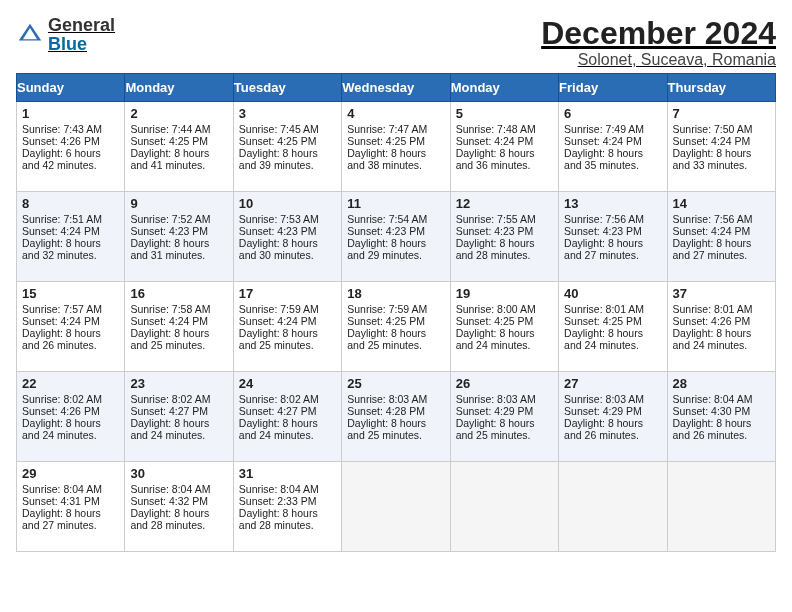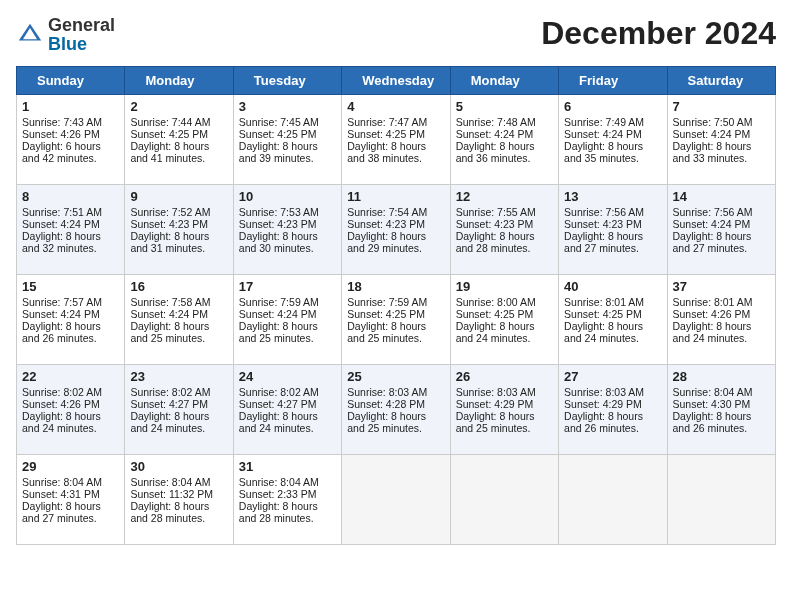--- a/index.html
+++ b/index.html
@@ -7,21 +7,22 @@
       font-family: Arial, sans-serif;
       background: #fff;
       width: 792px;
       min-height: 612px;
       padding: 16px;
     }
     .header-area {
       display: flex;
       justify-content: space-between;
       align-items: flex-start;
-      margin-bottom: 12px;
+      margin-bottom: 4px;
+      text-decoration: underline;
     }
     .logo {
       display: flex;
       align-items: center;
       gap: 4px;
     }
     .logo-text-general {
       font-size: 18px;
       font-weight: bold;
       color: #333;
@@ -53,21 +54,21 @@
     table {
       width: 100%;
       border-collapse: collapse;
       table-layout: fixed;
     }
     th {
       background-color: #2a6db5;
       color: white;
       font-size: 13px;
       font-weight: bold;
-      padding: 6px 20px;
+      padding: 6px 0;
       text-align: left;
       border: 1px solid #1a5090;
     }
     td {
       border: 1px solid #ccc;
       vertical-align: top;
       padding: 4px 5px;
       height: 90px;
       font-size: 10.5px;
       color: #222;
@@ -98,33 +99,34 @@
       <polygon points="20,4 36,28 4,28" fill="#2a6db5"></polygon>
       <polygon points="20,10 30,26 10,26" fill="white"></polygon>
     </svg>
     <div>
       <span class="logo-text-general">General</span><br>
       <span class="logo-text-blue">Blue</span>
     </div>
   </div>
   <div class="title-area">
     <div class="month-year">December 2024</div>
+    <div class="location">Solonet, Suceava, Romania</div>
   </div>
 </div>
 
 <table>
   <thead>
     <tr>
       <th>Sunday</th>
       <th>Monday</th>
       <th>Tuesday</th>
       <th>Wednesday</th>
       <th>Monday</th>
       <th>Friday</th>
-      <th>Saturday</th>
+      <th>Thursday</th>
     </tr>
   </thead>
   <tbody id="calendar-body">
   <tr>
         <td><span class="day-num">1</span><span>Sunrise: 7:43 AM</span><br><span>Sunset: 4:26 PM</span><br><span>Daylight: 6 hours and 42 minutes.</span></td>
         <td><span class="day-num">2</span><span>Sunrise: 7:44 AM</span><br><span>Sunset: 4:25 PM</span><br><span>Daylight: 8 hours and 41 minutes.</span></td>
         <td><span class="day-num">3</span><span>Sunrise: 7:45 AM</span><br><span>Sunset: 4:25 PM</span><br><span>Daylight: 8 hours and 39 minutes.</span></td>
         <td><span class="day-num">4</span><span>Sunrise: 7:47 AM</span><br><span>Sunset: 4:25 PM</span><br><span>Daylight: 8 hours and 38 minutes.</span></td>
         <td><span class="day-num">5</span><span>Sunrise: 7:48 AM</span><br><span>Sunset: 4:24 PM</span><br><span>Daylight: 8 hours and 36 minutes.</span></td>
         <td><span class="day-num">6</span><span>Sunrise: 7:49 AM</span><br><span>Sunset: 4:24 PM</span><br><span>Daylight: 8 hours and 35 minutes.</span></td>
@@ -152,21 +154,21 @@
         <td><span class="day-num">22</span><span>Sunrise: 8:02 AM</span><br><span>Sunset: 4:26 PM</span><br><span>Daylight: 8 hours and 24 minutes.</span></td>
         <td><span class="day-num">23</span><span>Sunrise: 8:02 AM</span><br><span>Sunset: 4:27 PM</span><br><span>Daylight: 8 hours and 24 minutes.</span></td>
         <td><span class="day-num">24</span><span>Sunrise: 8:02 AM</span><br><span>Sunset: 4:27 PM</span><br><span>Daylight: 8 hours and 24 minutes.</span></td>
         <td><span class="day-num">25</span><span>Sunrise: 8:03 AM</span><br><span>Sunset: 4:28 PM</span><br><span>Daylight: 8 hours and 25 minutes.</span></td>
         <td><span class="day-num">26</span><span>Sunrise: 8:03 AM</span><br><span>Sunset: 4:29 PM</span><br><span>Daylight: 8 hours and 25 minutes.</span></td>
         <td><span class="day-num">27</span><span>Sunrise: 8:03 AM</span><br><span>Sunset: 4:29 PM</span><br><span>Daylight: 8 hours and 26 minutes.</span></td>
         <td><span class="day-num">28</span><span>Sunrise: 8:04 AM</span><br><span>Sunset: 4:30 PM</span><br><span>Daylight: 8 hours and 26 minutes.</span></td>
       </tr>
       <tr>
         <td><span class="day-num">29</span><span>Sunrise: 8:04 AM</span><br><span>Sunset: 4:31 PM</span><br><span>Daylight: 8 hours and 27 minutes.</span></td>
-        <td><span class="day-num">30</span><span>Sunrise: 8:04 AM</span><br><span>Sunset: 11:32 PM</span><br><span>Daylight: 8 hours and 28 minutes.</span></td>
+        <td><span class="day-num">30</span><span>Sunrise: 8:04 AM</span><br><span>Sunset: 4:32 PM</span><br><span>Daylight: 8 hours and 28 minutes.</span></td>
         <td><span class="day-num">31</span><span>Sunrise: 8:04 AM</span><br><span>Sunset: 2:33 PM</span><br><span>Daylight: 8 hours and 28 minutes.</span></td>
         <td class="empty-cell"></td>
         <td class="empty-cell"></td>
         <td class="empty-cell"></td>
         <td class="empty-cell"></td>
       </tr>
     </tbody>
 </table>
 
 </body></html>

